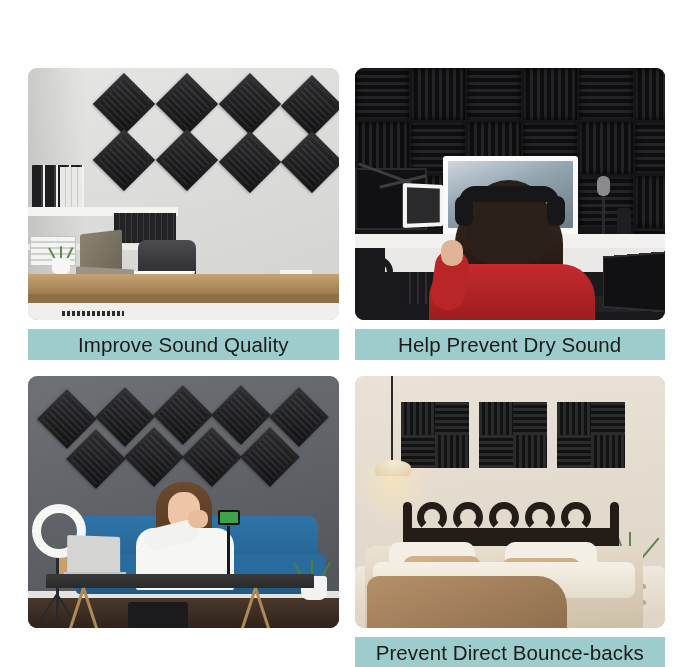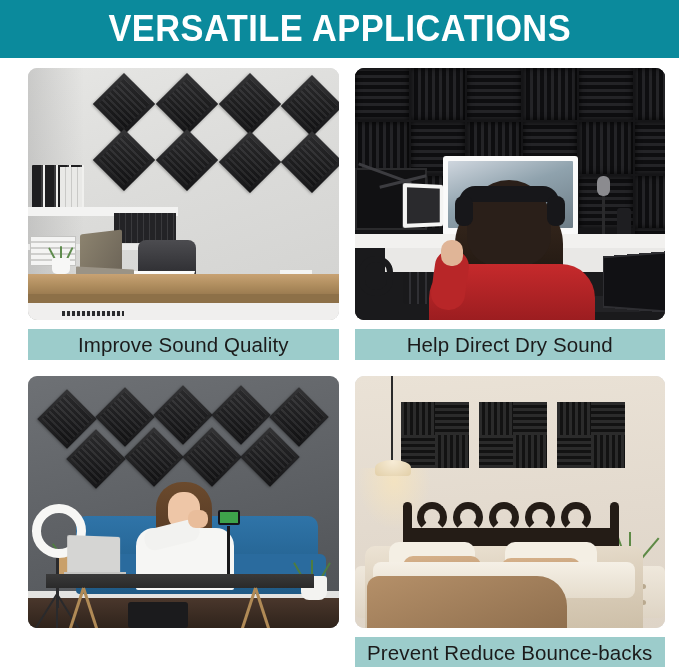--- a/index.html
+++ b/index.html
@@ -207,23 +207,20 @@
   .p4-plant { position:absolute; right:8px; top:120px; width:52px; height:62px; }
   .p4-plant i { position:absolute; width:2px; height:26px; background:#5e8a46; transform-origin:bottom center; }
   .p4-vase { position:absolute; right:26px; top:176px; width:12px; height:24px; background:#efe8da; }
   .p4-clock { position:absolute; left:14px; top:176px; width:14px; height:16px; background:#2a2a2a; border-radius:2px; }
 </style>
 </head>
 <body>
 
 <div class="page">
 
-  <div class="banner">
-    <div class="banner-title">VERSATILE APPLICATIONS</div>
-  </div>
 
   <div class="grid">
 
     <div class="cell">
       <div class="photo">
         <div class="p1-wall"></div>
         <div class="p1-wall-shade"></div>
 
         <div class="dmd" style="left:74px;top:14px;width:44px;height:44px;"></div>
         <div class="dmd" style="left:137px;top:14px;width:44px;height:44px;"></div>
@@ -307,21 +304,21 @@
         <div class="p2-laptop"></div>
         <div class="p2-hair"></div>
         <div class="p2-head"></div>
         <div class="p2-hphone"></div>
         <div class="p2-hpcup" style="left:100px;"></div>
         <div class="p2-hpcup" style="left:192px;"></div>
         <div class="p2-body"></div>
         <div class="p2-arm-r"></div>
         <div class="p2-hand"></div>
       </div>
-      <div class="caption">Help Direct Dry Sound</div>
+      <div class="caption">Help Prevent Dry Sound</div>
     </div>
 
     <div class="cell">
       <div class="photo">
         <div class="p3-wall"></div>
 
         <div class="dmd" style="left:18px;top:22px;width:42px;height:42px;"></div>
         <div class="dmd" style="left:76px;top:20px;width:42px;height:42px;"></div>
         <div class="dmd" style="left:134px;top:18px;width:42px;height:42px;"></div>
         <div class="dmd" style="left:192px;top:18px;width:42px;height:42px;"></div>
@@ -433,17 +430,17 @@
         <div class="p4-clock"></div>
 
         <div class="p4-bed"></div>
         <div class="p4-pillow" style="left:34px;top:166px;width:86px;height:32px;"></div>
         <div class="p4-pillow" style="left:150px;top:166px;width:92px;height:32px;"></div>
         <div class="p4-pillow tan" style="left:48px;top:180px;width:78px;height:24px;"></div>
         <div class="p4-pillow tan" style="left:146px;top:182px;width:80px;height:24px;"></div>
         <div class="p4-sheet"></div>
         <div class="p4-blanket"></div>
       </div>
-      <div class="caption">Prevent Reduce Bounce-backs</div>
+      <div class="caption">Prevent Direct Bounce-backs</div>
     </div>
 
   </div>
 </div>
 
 </body></html>

